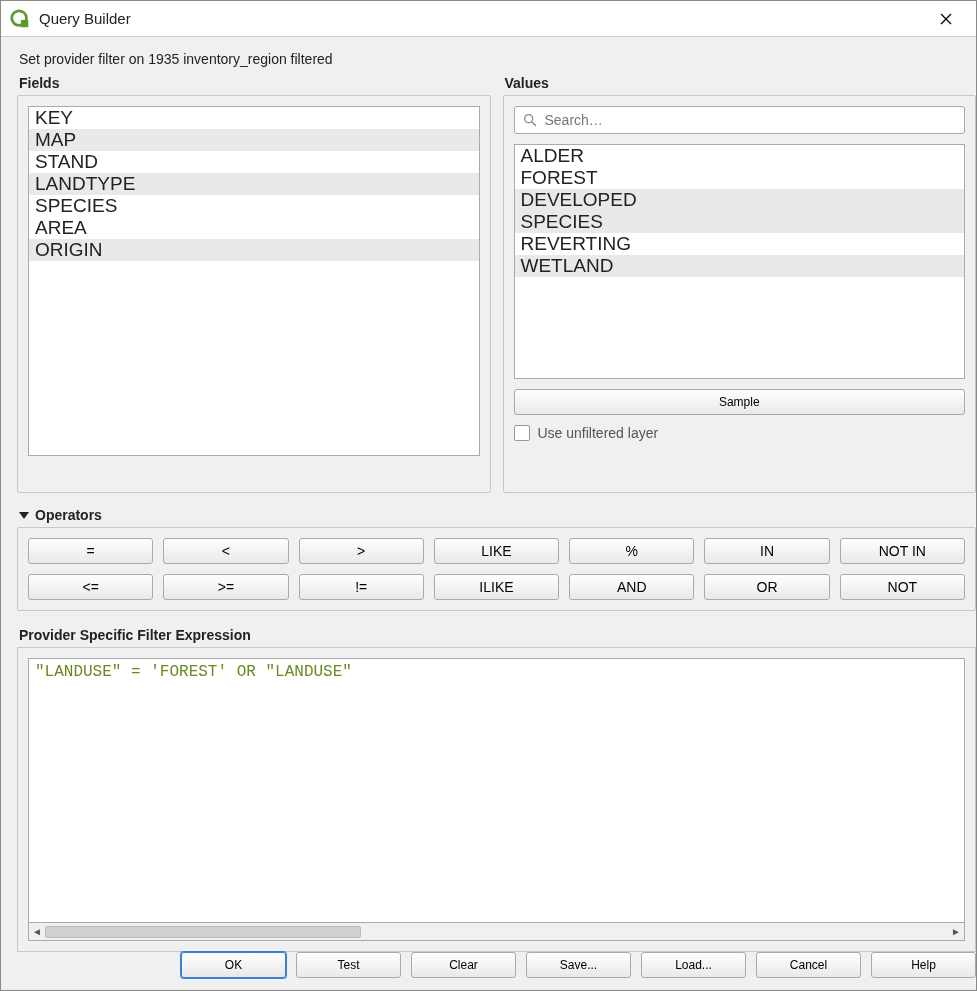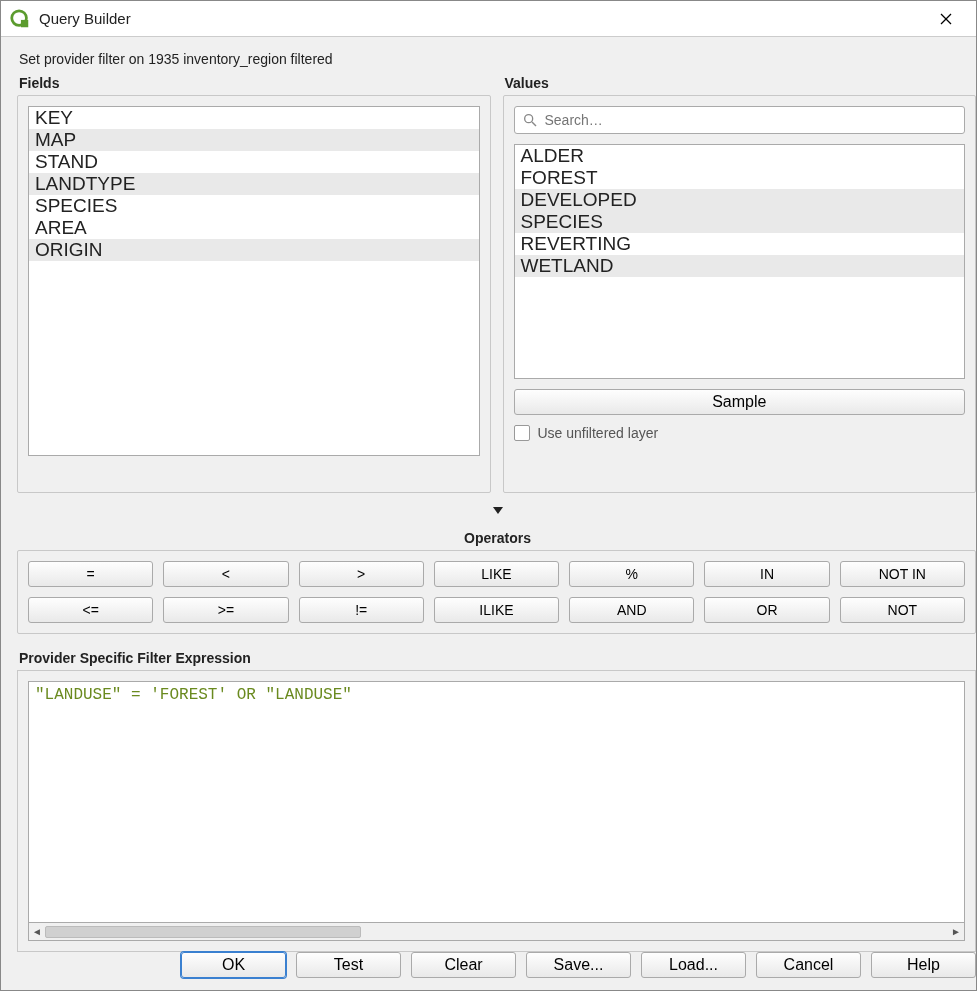--- a/index.html
+++ b/index.html
@@ -114,21 +114,21 @@
     display:flex;
     gap:10px;
     margin-top:10px;
   }
   .btn {
     flex:1;
     height:26px;
     border:1px solid #aaa;
     border-radius:3px;
     background: linear-gradient(#fefefe,#e9e9e9);
-    font-size:16px;
+    font-size:12px;
     font-family:inherit;
     cursor:pointer;
     text-align:center;
     padding:0 8px;
   }
   .check-row {
     display:flex;
     align-items:center;
     gap:8px;
     margin-top:10px;
@@ -136,25 +136,24 @@
   }
   .checkbox {
     width:16px;height:16px;
     border:1px solid #999;
     background:#fff;
     border-radius:2px;
   }
   .operators-header {
     display:flex;
     align-items:center;
-    gap:16px;
+    gap:6px;
     margin: 14px 0 4px 2px;
     font-weight:600;
     cursor:pointer;
-    flex-direction:column;
   }
   .disclosure {
     width:0;height:0;
     border-left:5px solid transparent;
     border-right:5px solid transparent;
     border-top:7px solid #222;
   }
   .op-grid {
     display:grid;
     grid-template-columns: repeat(7, 1fr);

